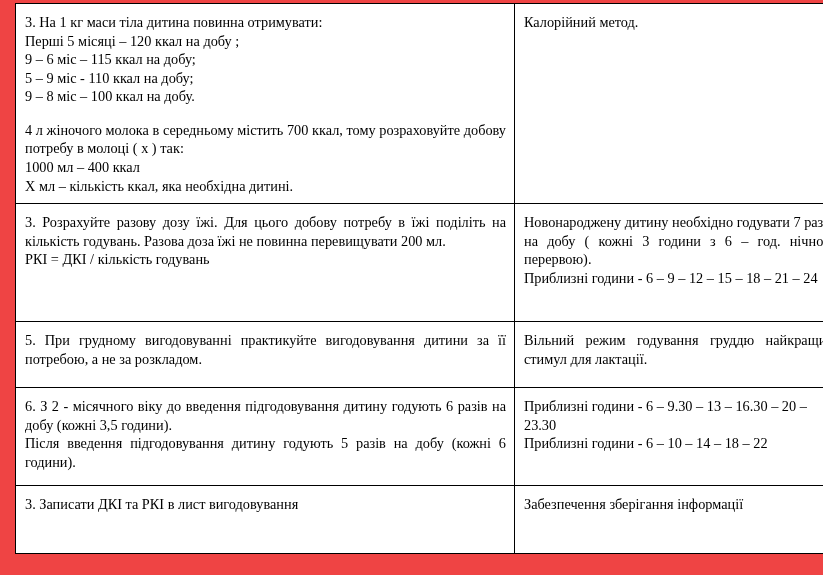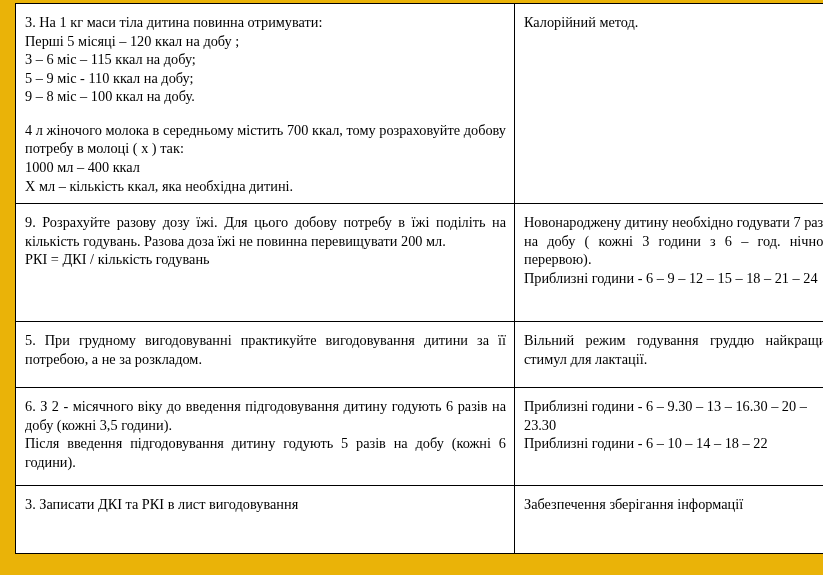--- a/index.html
+++ b/index.html
@@ -13,21 +13,21 @@
     height: 575px;
     overflow: hidden;
     font-family: "Liberation Serif", "DejaVu Serif", serif;
     color: #000000;
   }
 
   .page {
     position: relative;
     width: 823px;
     height: 575px;
-    background: #eab308;
+    background: #ef4444;
   }
 
   table.doc-table {
     position: absolute;
     left: 15px;
     top: 3px;
     width: 791px;
     border-collapse: collapse;
     table-layout: fixed;
     background: #ffffff;
@@ -72,39 +72,39 @@
 <div class="page">
 
   <table class="doc-table">
     <tbody>
 
       <tr class="row-1">
         <td class="col-left">
           <div class="cell-body">
             <p>3. На 1 кг маси тіла дитина повинна отримувати:</p>
             <p>Перші 5 місяці – 120 ккал на добу ;</p>
-            <p>3 – 6 міс – 115 ккал на добу;</p>
+            <p>9 – 6 міс – 115 ккал на добу;</p>
             <p>5 – 9 міс  - 110 ккал на добу;</p>
             <p>9 – 8 міс – 100 ккал на добу.</p>
             <p class="gap">4 л жіночого молока в середньому містить 700 ккал, тому розраховуйте добову потребу в молоці ( х ) так:</p>
             <p class="nojust">1000 мл – 400 ккал</p>
             <p class="nojust">Х мл – кількість ккал, яка необхідна дитині.</p>
           </div>
         </td>
         <td class="col-right">
           <div class="cell-body">
             <p class="nojust">Калорійний метод.</p>
           </div>
         </td>
       </tr>
 
       <tr class="row-2">
         <td class="col-left">
           <div class="cell-body">
-            <p>9. Розрахуйте разову дозу їжі. Для цього добову потребу в їжі поділіть на кількість годувань. Разова доза їжі не повинна перевищувати 200 мл.</p>
+            <p>3. Розрахуйте разову дозу їжі. Для цього добову потребу в їжі поділіть на кількість годувань. Разова доза їжі не повинна перевищувати 200 мл.</p>
             <p class="nojust">РКІ = ДКІ / кількість годувань</p>
           </div>
         </td>
         <td class="col-right">
           <div class="cell-body">
             <p>Новонароджену дитину необхідно годувати 7 разів на добу ( кожні 3 години з 6 – год. нічною перервою).</p>
             <p class="nojust">Приблизні години - 6 – 9 – 12 – 15 – 18 – 21 – 24</p>
           </div>
         </td>
       </tr>

